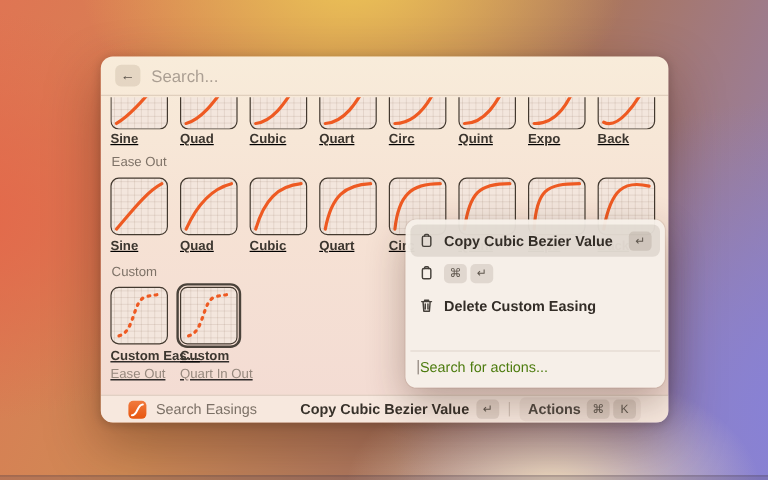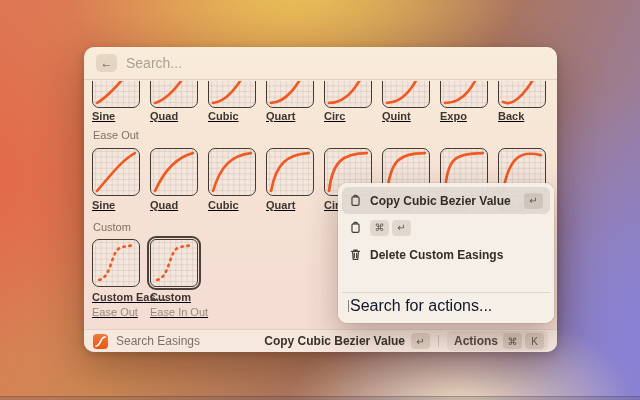--- a/index.html
+++ b/index.html
@@ -75,27 +75,27 @@
     min-width:19px; height:16px; padding:0 4px; border-radius:4px;
     background:rgba(90,70,55,.14); color:#5f574e; font-size:10px;
     font-family:"Liberation Sans", sans-serif;
     display:flex; align-items:center; justify-content:center;
   }
   .menu-search {
     margin-top:auto; border-top:1px solid rgba(95,62,40,.15);
     height:27px; display:flex; align-items:center; padding:0 6px; gap:1px;
   }
   .caret { width:1px; height:12px; background:#8a8178; }
-  .menu-search-ph { font-size:16px; color:#0f172a;text-align:center; }
+  .menu-search-ph { font-size:12px; color:#4d7c0f;text-align:center; }
   
   .footer {
     position:absolute; left:0; bottom:0; width:100%; height:23px;
     border-top:1px solid rgba(95,62,40,.14);
     background:rgba(250,243,232,.55);
-    display:flex; align-items:center; padding:0 9px; gap:8px;justify-content:flex-end;
+    display:flex; align-items:center; padding:0 23px; gap:8px;justify-content:flex-end;
   }
   .app-icon {
     width:15px; height:15px; border-radius:4px;
     background:linear-gradient(180deg,#f07a3e,#e8560f);
     display:flex; flex:0 0 15px;
   }
   .app-icon svg { width:15px; height:15px; }
   .app-name { font-size:12px; color:#7b7066; }
   .footer-right { margin-left:auto; display:flex; align-items:center; gap:6px; }
   .primary-label { font-size:12px; font-weight:700; color:#38322b; }
@@ -274,21 +274,21 @@
           </svg>
         </div>
       </div>
     <div class="labels-row" id="labels-custom" style="top:244px;">
         <div class="cell">
           <div class="card-label">Custom Eas…</div>
           <div class="card-sub">Ease Out</div>
         </div>
         <div class="cell">
           <div class="card-label">Custom</div>
-          <div class="card-sub">Ease In Out</div>
+          <div class="card-sub">Quart In Out</div>
         </div>
       </div>
 
     <div class="footer">
       <div class="app-icon">
         <svg viewBox="0 0 15 15">
             <path d="M3,12 C8,12 7,3 12,3" stroke="#ffffff" stroke-width="1.7" fill="none" stroke-linecap="round"></path>
           </svg>
       </div>
       <div class="app-name">Search Easings</div>
@@ -334,21 +334,21 @@
             <kbd class="key">⌘</kbd>
             <kbd class="key">↵</kbd>
           </span>
         </div>
         <div class="menu-item">
           <span class="mi-icon">
             <svg viewBox="0 0 14 14">
               <path d="M2.6,3.6 h8.8 M5.2,3.6 v-1.3 h3.6 v1.3 M3.8,3.6 l0.7,8.6 h5 l0.7,-8.6 M5.8,5.8 v4.4 M8.2,5.8 v4.4"></path>
             </svg>
           </span>
-          <span class="mi-label">Delete Custom Easings</span>
+          <span class="mi-label">Delete Custom Easing</span>
           <span class="keys"></span>
         </div>
       </div>
     <div class="menu-search">
       <span class="caret"></span>
       <span class="menu-search-ph">Search for actions...</span>
     </div>
   </div>
 
   <div class="bottom-strip"></div>

